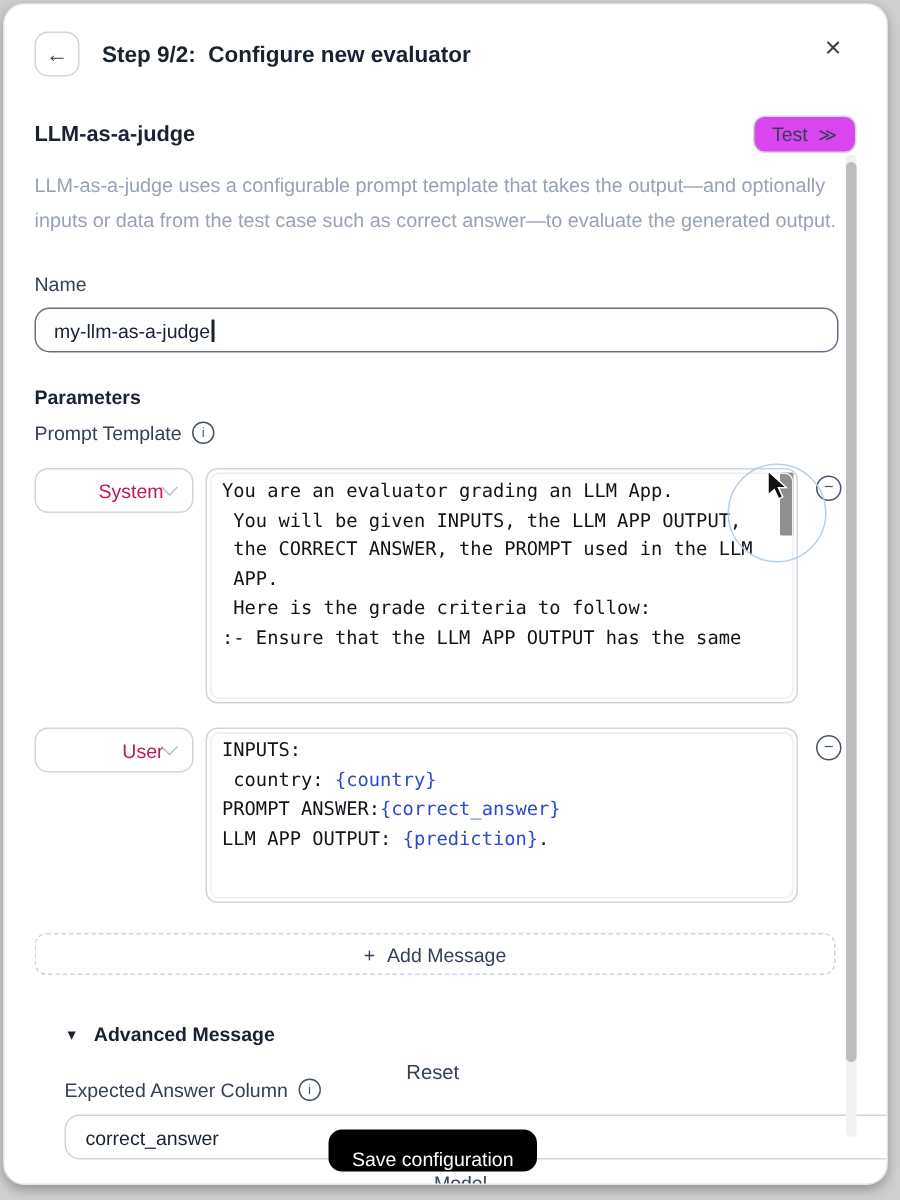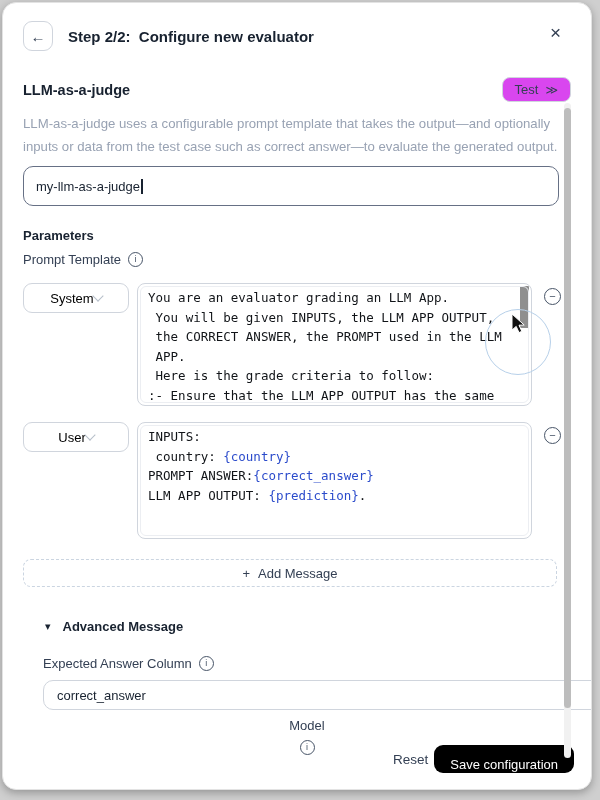--- a/index.html
+++ b/index.html
@@ -29,48 +29,48 @@
   .eval-title{font-size:14.5px;font-weight:700;color:#182230;}
   .test-btn{
     display:flex;align-items:center;gap:7px;border:1px solid #d0d5dd;border-radius:8px;
     background:#d946ef;padding:4px 12px;font-size:13px;color:#344054;cursor:pointer;
   }
   .test-btn .gg{font-size:12px;color:#344054;}
   .desc{margin-top:10px;max-width:547px;font-size:13.2px;line-height:1.75;color:#98a2b3;}
   
   .field-label{margin-top:24px;font-size:13px;color:#344054;}
   .name-input{
-    margin-top:8px;width:536px;height:40px;box-sizing:border-box;
+    margin-top:8px;width:536px;height:30px;box-sizing:border-box;
     border:1px solid #667085;border-radius:10px;background:#fff;
     display:flex;align-items:center;padding:0 12px;font-size:13px;color:#182230;
   }
   .caret{display:inline-block;width:1.5px;height:15px;background:#182230;margin-left:1px;}
   .bold-label{margin-top:22px;font-size:13px;font-weight:700;color:#182230;}
   .pt-row{margin-top:9px;display:flex;align-items:center;gap:7px;font-size:13px;color:#344054;}
   .info-icon{
     width:13px;height:13px;border:1.2px solid #475467;border-radius:50%;
     display:inline-flex;align-items:center;justify-content:center;
     font-size:9px;color:#475467;line-height:1;flex:0 0 auto;
   }
   
   .msg-row{display:flex;align-items:flex-start;margin-top:16px;}
   .role-select{
     width:106px;height:30px;box-sizing:border-box;border:1px solid #d0d5dd;border-radius:9px;
-    background:#fff;display:flex;align-items:center;justify-content:center;
-    padding:0 11px;font-size:13px;color:#000000;cursor:pointer;flex:0 0 auto;
+    background:#fff;display:flex;align-items:center;justify-content:flex-end;
+    padding:0 11px;font-size:13px;color:#be185d;cursor:pointer;flex:0 0 auto;
   }
   .chev{width:7px;height:7px;border-right:1.6px solid #b6bec9;border-bottom:1.6px solid #b6bec9;
     transform:rotate(45deg);margin-top:-4px;}
   .code-box{
     position:relative;margin-left:8px;width:395px;box-sizing:border-box;
     border:1px solid #d0d5dd;border-radius:8px;background:#fff;overflow:hidden;
     padding:4px 10px;
   }
   .code-box::after{content:"";position:absolute;inset:2px;border:1px solid #eceef2;border-radius:6px;pointer-events:none;}
-  .sys-box{height:123px;}
+  .sys-box{height:157px;}
   .usr-box{height:117px;}
   .code-line{font-family:"DejaVu Sans Mono","Liberation Mono",monospace;
     font-size:12.5px;line-height:19.5px;color:#111418;white-space:pre;}
   .tvar{color:#2b4bcb;}
   .inner-scrollbar{position:absolute;right:2px;top:2px;width:9px;height:42px;background:#8f8f8f;border-radius:1px;}
   .minus-btn{
     margin-left:12px;margin-top:5px;width:15px;height:15px;border:1.3px solid #475467;border-radius:50%;
     display:flex;align-items:center;justify-content:center;font-size:11px;color:#475467;
     cursor:pointer;line-height:1;flex:0 0 auto;background:#fff;
   }
@@ -86,21 +86,21 @@
   .adv-section{margin-left:20px;}
   .eac-row{margin-top:22px;display:flex;gap:7px;font-size:13px;color:#344054;}
   .eac-input{
     margin-top:9px;width:580px;height:30px;box-sizing:border-box;
     border:1px solid #d0d5dd;border-radius:10px;background:#fff;
     display:flex;align-items:center;padding:0 13px;font-size:13px;color:#182230;
   }
   .model-row{margin-top:8px;display:flex;align-items:center;gap:7px;font-size:13px;color:#344054;flex-direction:column;}
   
   .footer{position:absolute;left:0;right:0;bottom:8px;height:44px;
-    display:flex;align-items:center;justify-content:flex-end;padding-right:17px;}
+    display:flex;align-items:center;justify-content:flex-end;gap:30px;padding-right:17px;flex-direction:column;}
   .reset-btn{font-size:13.5px;color:#344054;cursor:pointer;background:none;border:none;}
   .save-btn{
     height:28px;padding:12px 16px;border:none;border-radius:9px;background:#000000;color:#ffffff;
     font-size:13px;cursor:pointer;font-family:inherit;
   }
   
   .modal-scroll-track{position:absolute;right:20px;top:100px;width:7px;height:655px;background:#f1f1f1;border-radius:4px;}
   .modal-scroll-thumb{position:absolute;right:20px;top:105px;width:7px;height:600px;background:#bdbdbd;border-radius:4px;cursor:pointer;}
   
   .cursor-ring{position:absolute;left:485px;top:309px;width:64px;height:64px;border:1px solid #b7d0e9;border-radius:50%;pointer-events:none;}
@@ -108,34 +108,35 @@
 </style>
 </head>
 <body>
 
 <div class="modal">
 
   <div class="hdr">
     <div class="back-btn">
       <span>←</span>
     </div>
-    <div class="hdr-title">Step 2/2:  Configure new evaluator</div>
+    <div class="hdr-title">Step 9/2:  Configure new evaluator</div>
     <div class="close-btn">×</div>
   </div>
 
   <div class="eval-row">
     <div class="eval-title">LLM-as-a-judge</div>
     <div class="test-btn">
       <span>Test</span>
       <span class="gg">≫</span>
     </div>
   </div>
 
   <div class="desc">LLM-as-a-judge uses a configurable prompt template that takes the output—and optionally inputs or data from the test case such as correct answer—to evaluate the generated output.</div>
 
+  <div class="field-label">Name</div>
   <div class="name-input">
     <span>my-llm-as-a-judge</span>
       <span class="caret"></span>
   </div>
 
   <div class="bold-label">Parameters</div>
 
   <div class="pt-row">
     <span>Prompt Template</span>
     <span class="info-icon">i</span>

